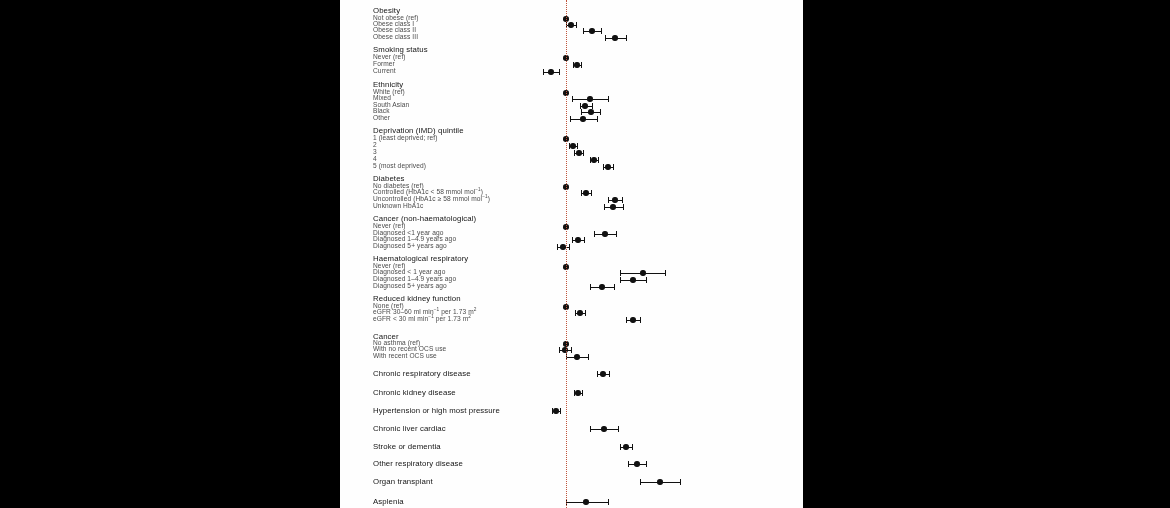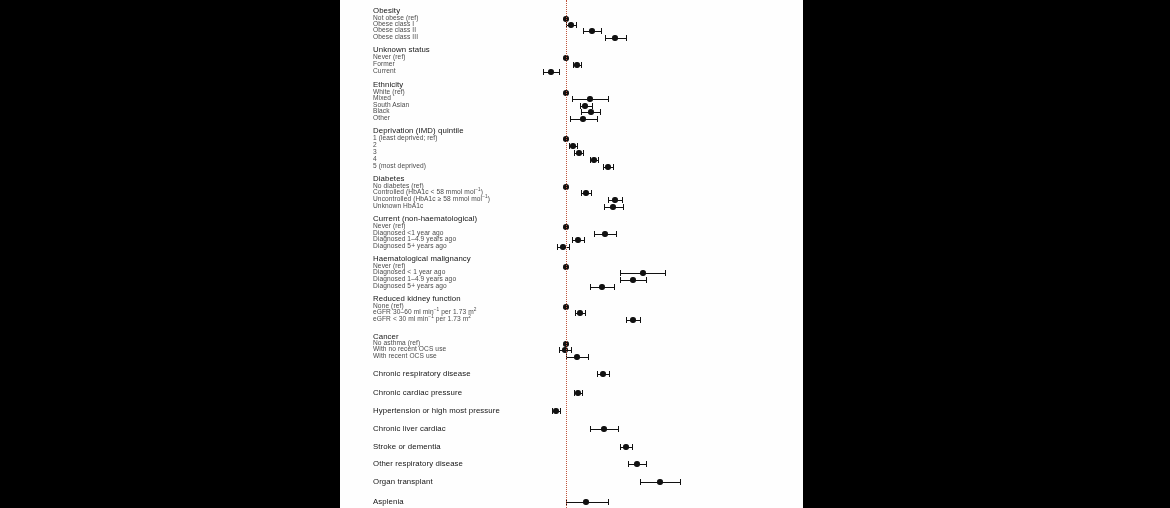--- a/index.html
+++ b/index.html
@@ -79,21 +79,21 @@
         <div class="row" style="top: 38px;">
           <div class="lbl sub">Obese class III</div>
           <div class="pt">
             <div class="ci" style="left: 265px; width: 21px;"></div>
             <div class="cap" style="left: 265px;"></div>
             <div class="cap" style="left: 286px;"></div>
             <div class="dot" style="left: 272.3px;"></div>
           </div>
         </div>
         <div class="row" style="top: 50px;">
-          <div class="lbl head">Unknown status</div>
+          <div class="lbl head">Smoking status</div>
         </div>
         <div class="row" style="top: 58px;">
           <div class="lbl sub">Never (ref)</div>
           <div class="pt">
             <div class="dot" style="left: 223.3px;"></div>
           </div>
         </div>
         <div class="row" style="top: 65px;">
           <div class="lbl sub">Former</div>
           <div class="pt">
@@ -232,21 +232,21 @@
         <div class="row" style="top: 207px;">
           <div class="lbl sub">Unknown HbA1c</div>
           <div class="pt">
             <div class="ci" style="left: 264px; width: 19px;"></div>
             <div class="cap" style="left: 264px;"></div>
             <div class="cap" style="left: 283px;"></div>
             <div class="dot" style="left: 270.3px;"></div>
           </div>
         </div>
         <div class="row" style="top: 219px;">
-          <div class="lbl head">Current (non-haematological)</div>
+          <div class="lbl head">Cancer (non-haematological)</div>
         </div>
         <div class="row" style="top: 227px;">
           <div class="lbl sub">Never (ref)</div>
           <div class="pt">
             <div class="dot" style="left: 223.3px;"></div>
           </div>
         </div>
         <div class="row" style="top: 234px;">
           <div class="lbl sub">Diagnosed &lt;1 year ago</div>
           <div class="pt">
@@ -268,21 +268,21 @@
         <div class="row" style="top: 247px;">
           <div class="lbl sub">Diagnosed 5+ years ago</div>
           <div class="pt">
             <div class="ci" style="left: 217px; width: 12px;"></div>
             <div class="cap" style="left: 217px;"></div>
             <div class="cap" style="left: 229px;"></div>
             <div class="dot" style="left: 220.3px;"></div>
           </div>
         </div>
         <div class="row" style="top: 259px;">
-          <div class="lbl head">Haematological malignancy</div>
+          <div class="lbl head">Haematological respiratory</div>
         </div>
         <div class="row" style="top: 267px;">
           <div class="lbl sub">Never (ref)</div>
           <div class="pt">
             <div class="dot" style="left: 223.3px;"></div>
           </div>
         </div>
         <div class="row" style="top: 273px;">
           <div class="lbl sub">Diagnosed &lt; 1 year ago</div>
           <div class="pt">
@@ -367,21 +367,21 @@
         <div class="row" style="top: 374px;">
           <div class="lbl single">Chronic respiratory disease</div>
           <div class="pt">
             <div class="ci" style="left: 257px; width: 12px;"></div>
             <div class="cap" style="left: 257px;"></div>
             <div class="cap" style="left: 269px;"></div>
             <div class="dot" style="left: 260.3px;"></div>
           </div>
         </div>
         <div class="row" style="top: 393px;">
-          <div class="lbl single">Chronic cardiac pressure</div>
+          <div class="lbl single">Chronic kidney disease</div>
           <div class="pt">
             <div class="ci" style="left: 234px; width: 8px;"></div>
             <div class="cap" style="left: 234px;"></div>
             <div class="cap" style="left: 242px;"></div>
             <div class="dot" style="left: 235.3px;"></div>
           </div>
         </div>
         <div class="row" style="top: 411px;">
           <div class="lbl single">Hypertension or high most pressure</div>
           <div class="pt">

